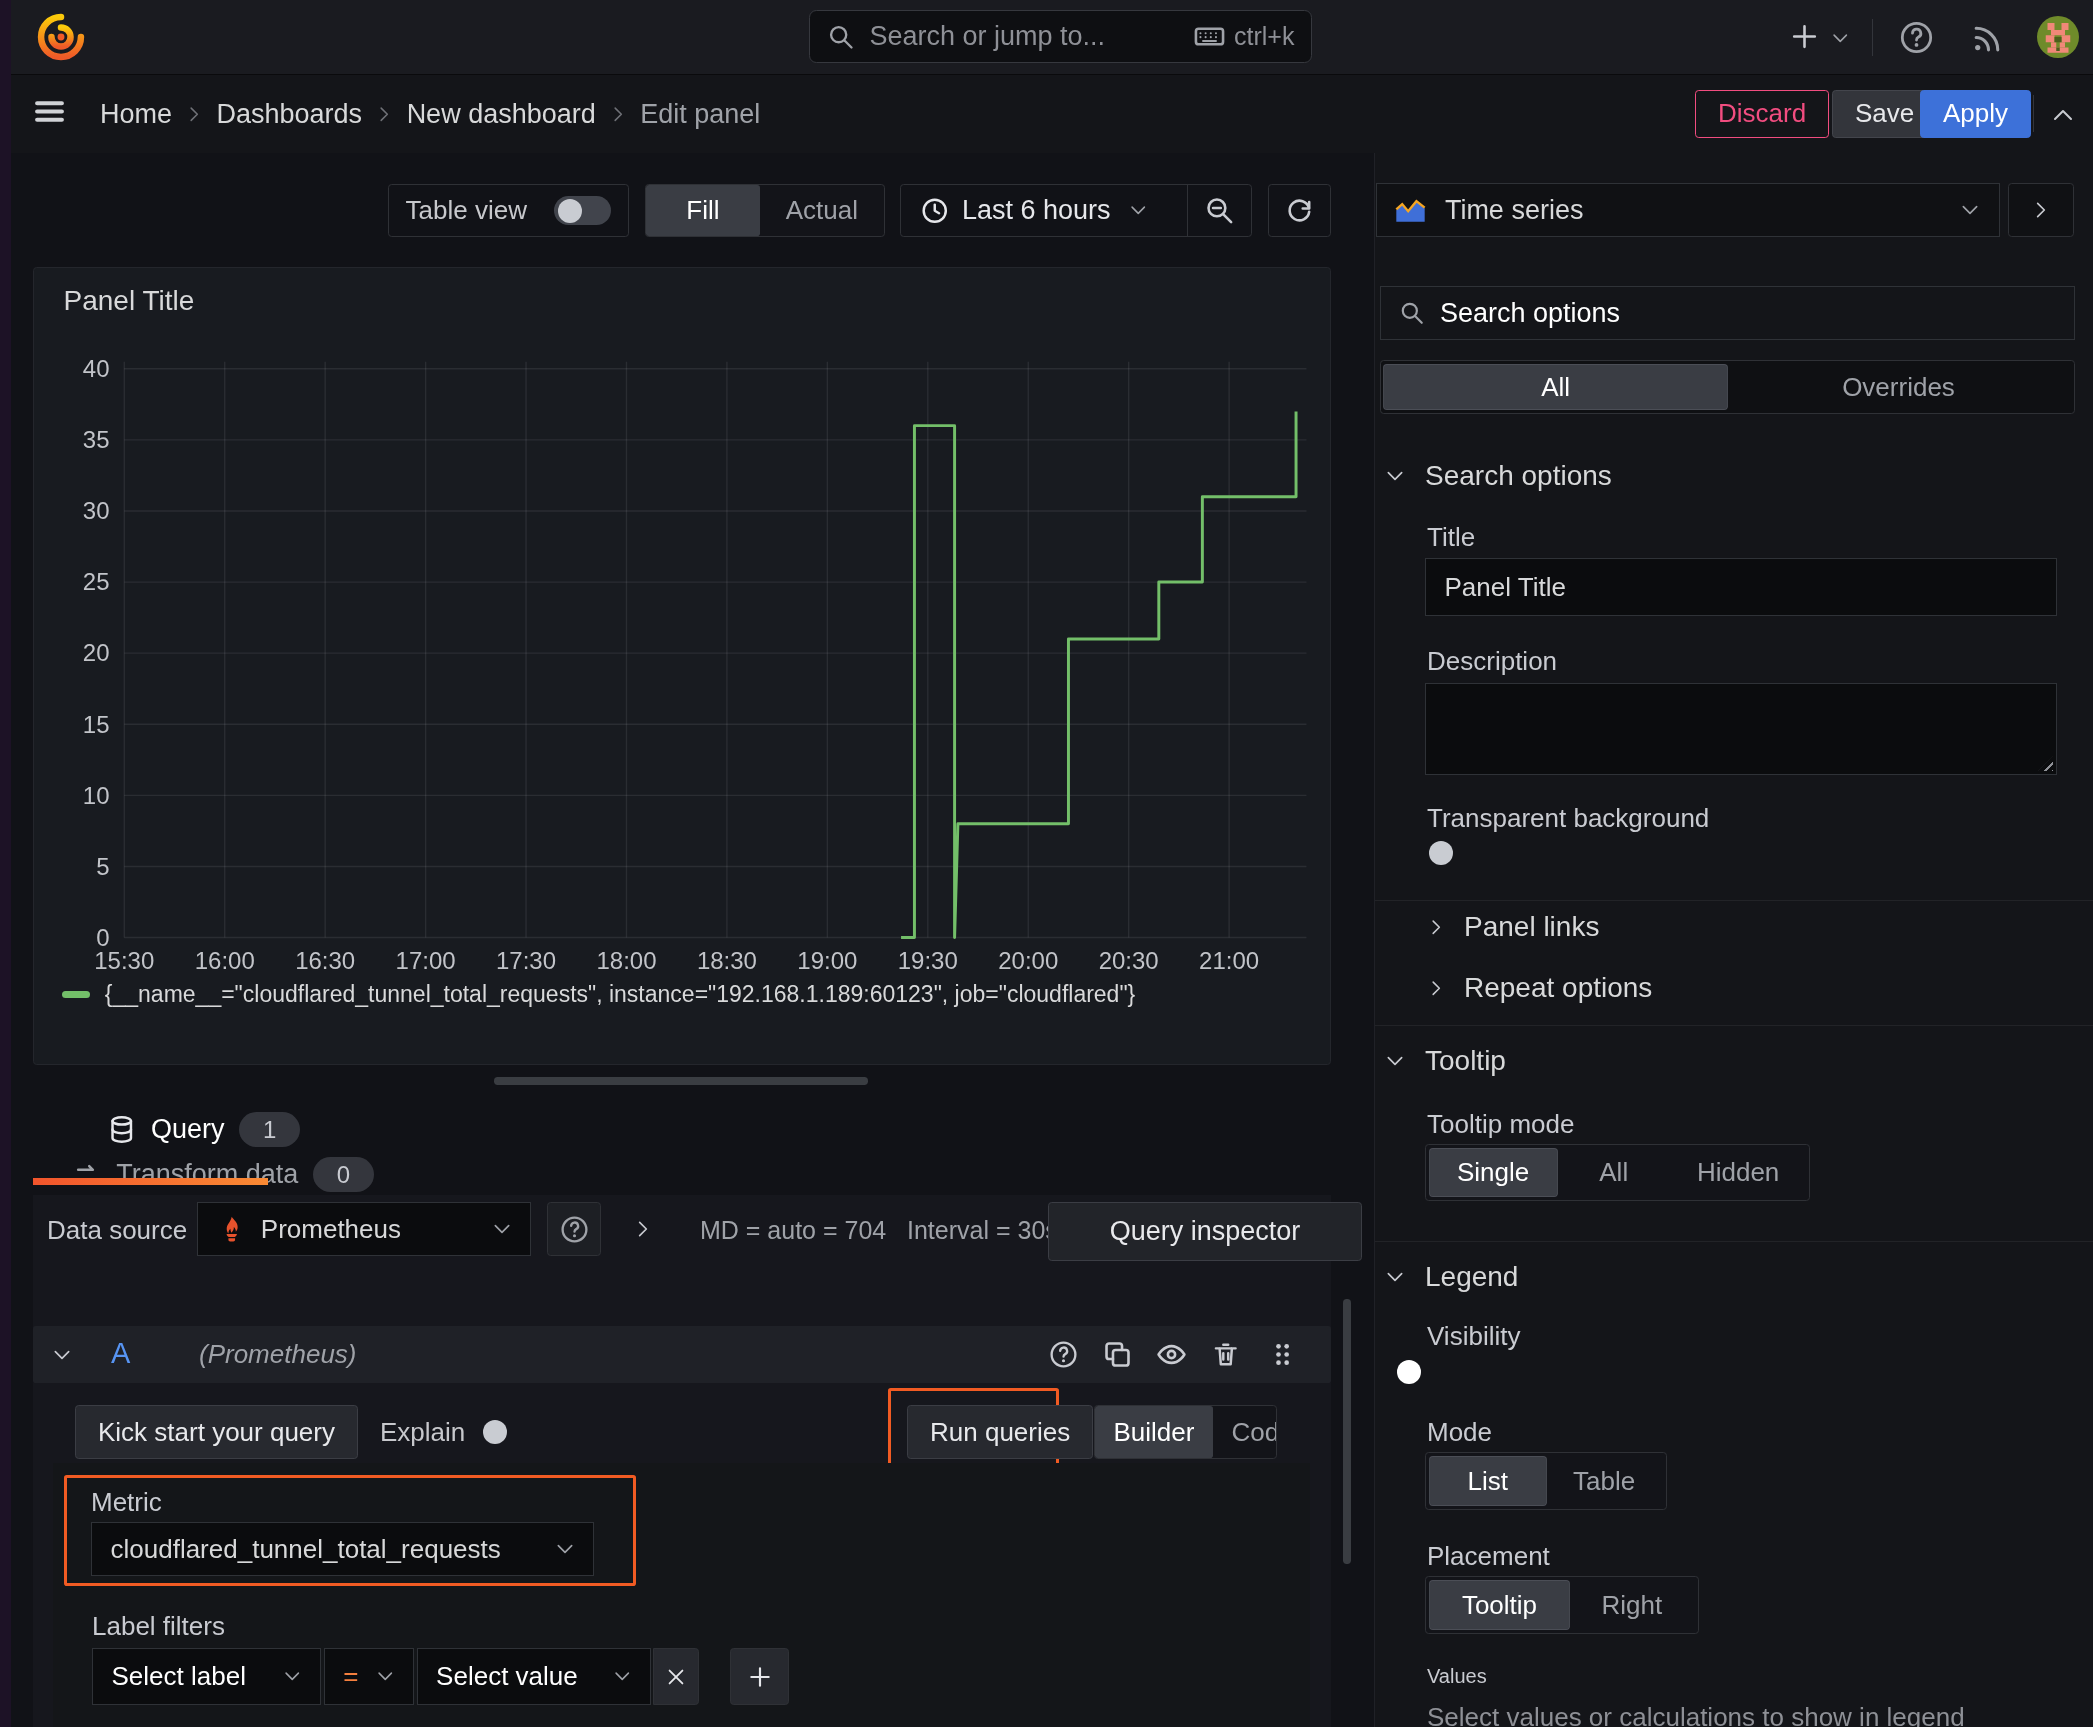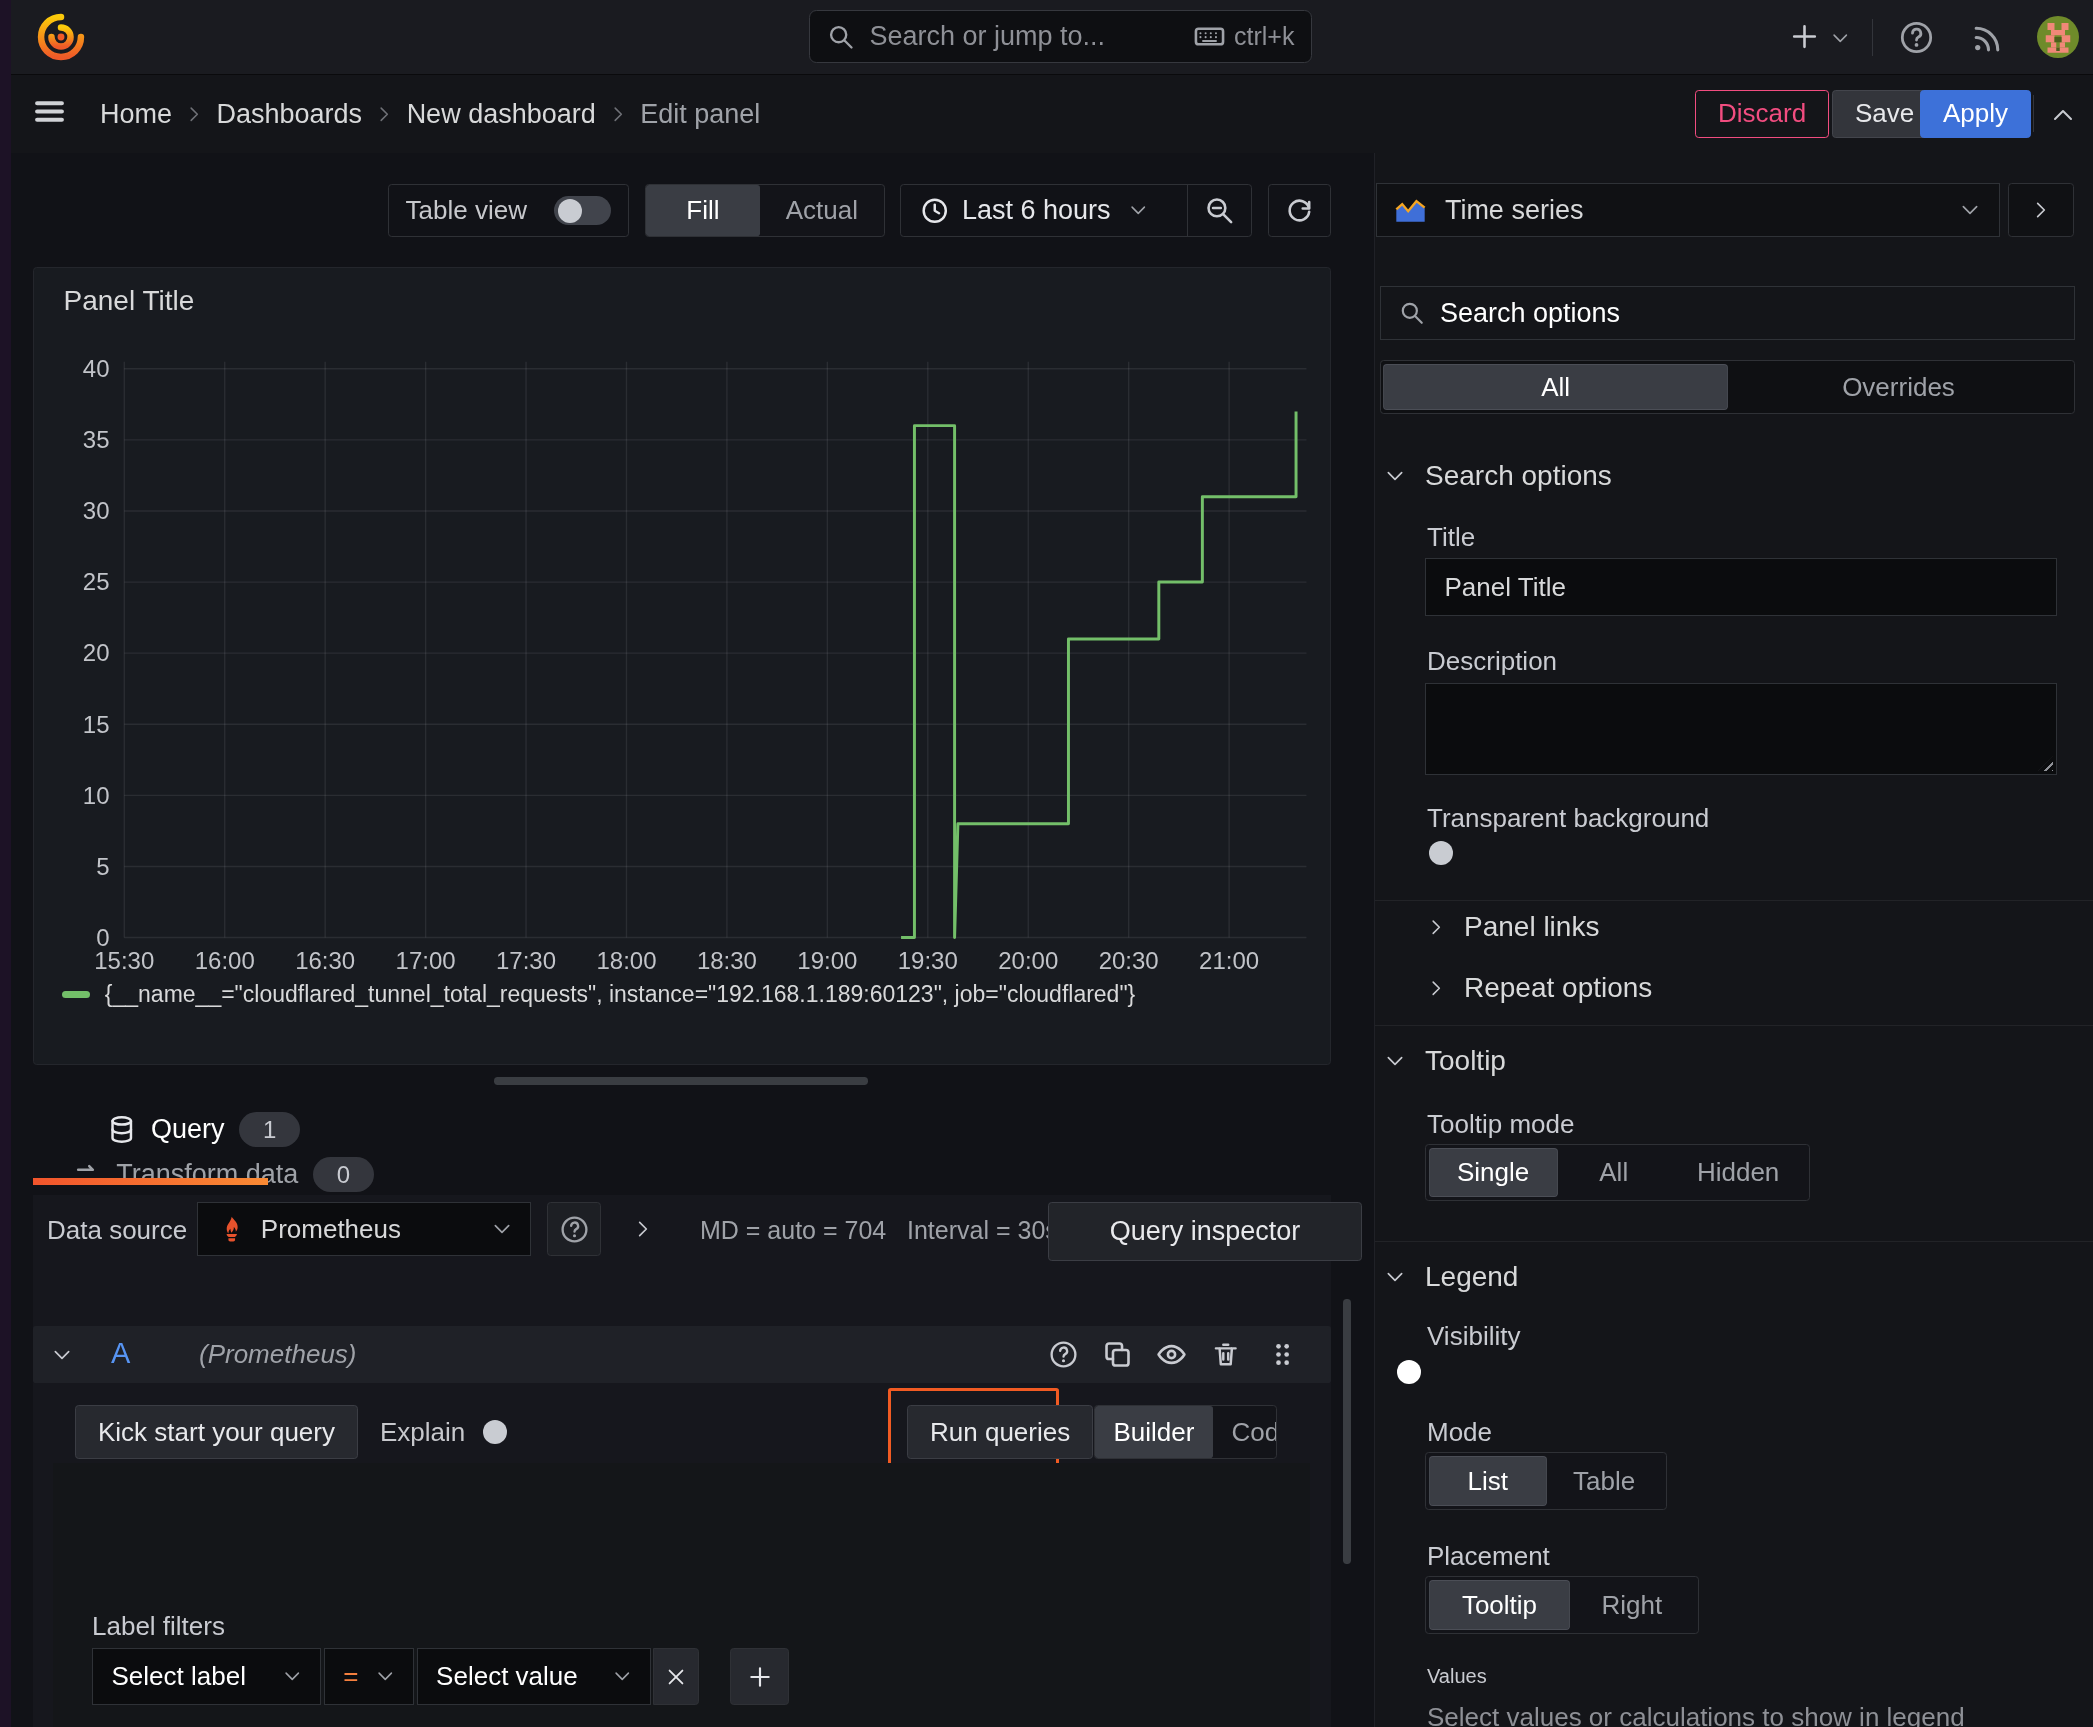--- a/index.html
+++ b/index.html
@@ -400,20 +400,31 @@
   <span class="abs toggle" style="left:446px;top:222px;background:#2e3036;"><span class="knob"></span></span>
   <div class="abs hl" style="left:855px;top:193px;width:171px;height:89px;"></div>
   <button class="abs btn" style="left:874px;top:210px;height:54px;font-size:26px;">Run queries</button>
   <div class="abs segwrap" style="left:1061px;top:210px;height:54px;width:183px;">
     <span class="seg active" style="flex:1;padding:0 18.5px;">Builder</span>
     <span class="seg" style="flex:1;padding:0 18.5px;">Code</span>
   </div>
 
   
   <div class="abs" id="qbody">
+    <div class="abs hl" style="left:11px;top:12px;width:572px;height:111px;">
+      <span class="abs" style="left:24px;top:9.2px;font-size:26px;color:#c9cbd1;">Metric</span>
+      <div class="abs input" style="left:24px;top:44px;width:503px;height:54px;">
+        <span style="font-size:26px;">cloudflared_tunnel_total_requests</span>
+        <span class="ic chev-r" style="width:20px;height:20px;">
+            <svg viewBox="0 0 24 24" fill="none" stroke="currentColor" stroke-width="2" stroke-linecap="round" stroke-linejoin="round">
+              <path d="M4 8l8 8 8-8"></path>
+            </svg>
+          </span>
+      </div>
+    </div>
     <span class="abs" style="left:39px;top:148px;font-size:26px;color:#c9cbd1;">Label filters</span>
     <div class="abs row" style="left:39px;top:185px;gap:2.8px;">
       <div class="input" style="width:229px;height:57px;">
         <span class="ph" style="font-size:26px;">Select label</span>
         <span class="ic chev-r" style="width:18.5px;height:18.5px;">
             <svg viewBox="0 0 24 24" fill="none" stroke="currentColor" stroke-width="2" stroke-linecap="round" stroke-linejoin="round">
               <path d="M4 8l8 8 8-8"></path>
             </svg>
           </span>
       </div>

